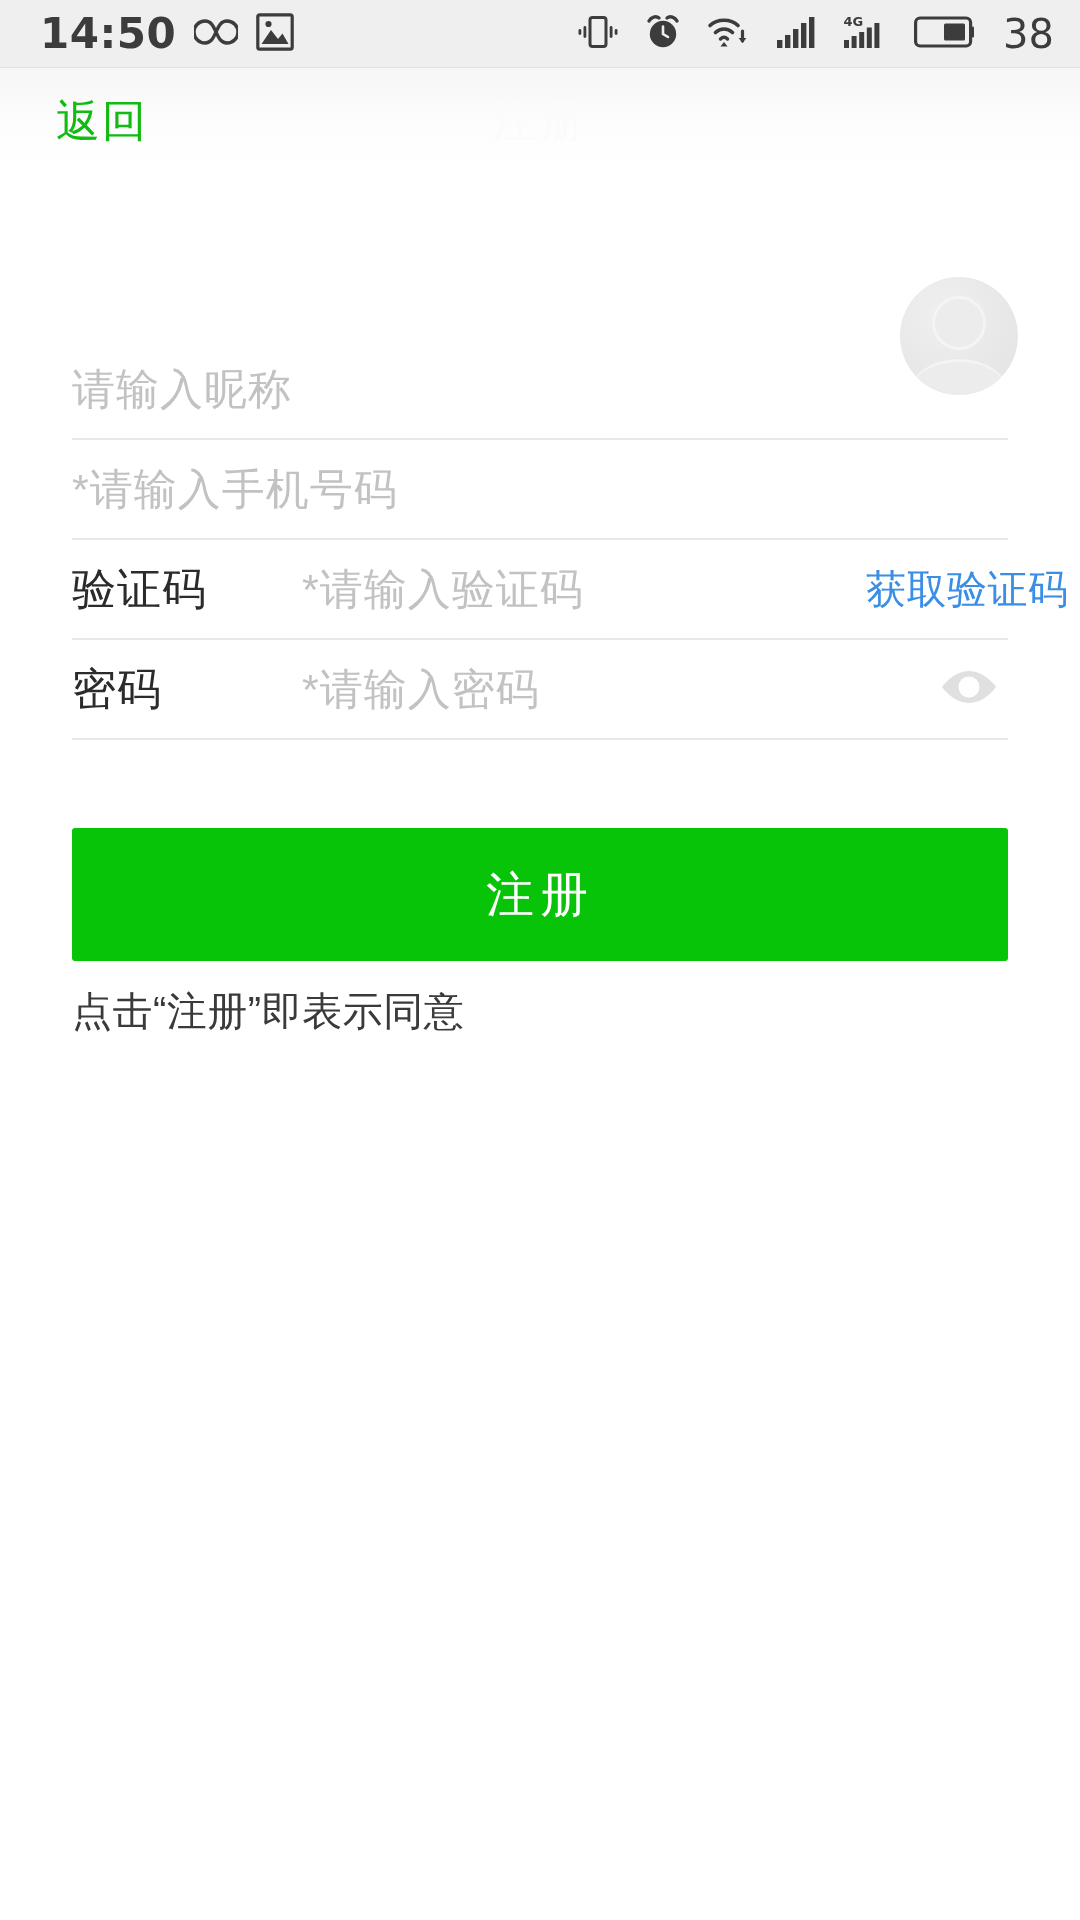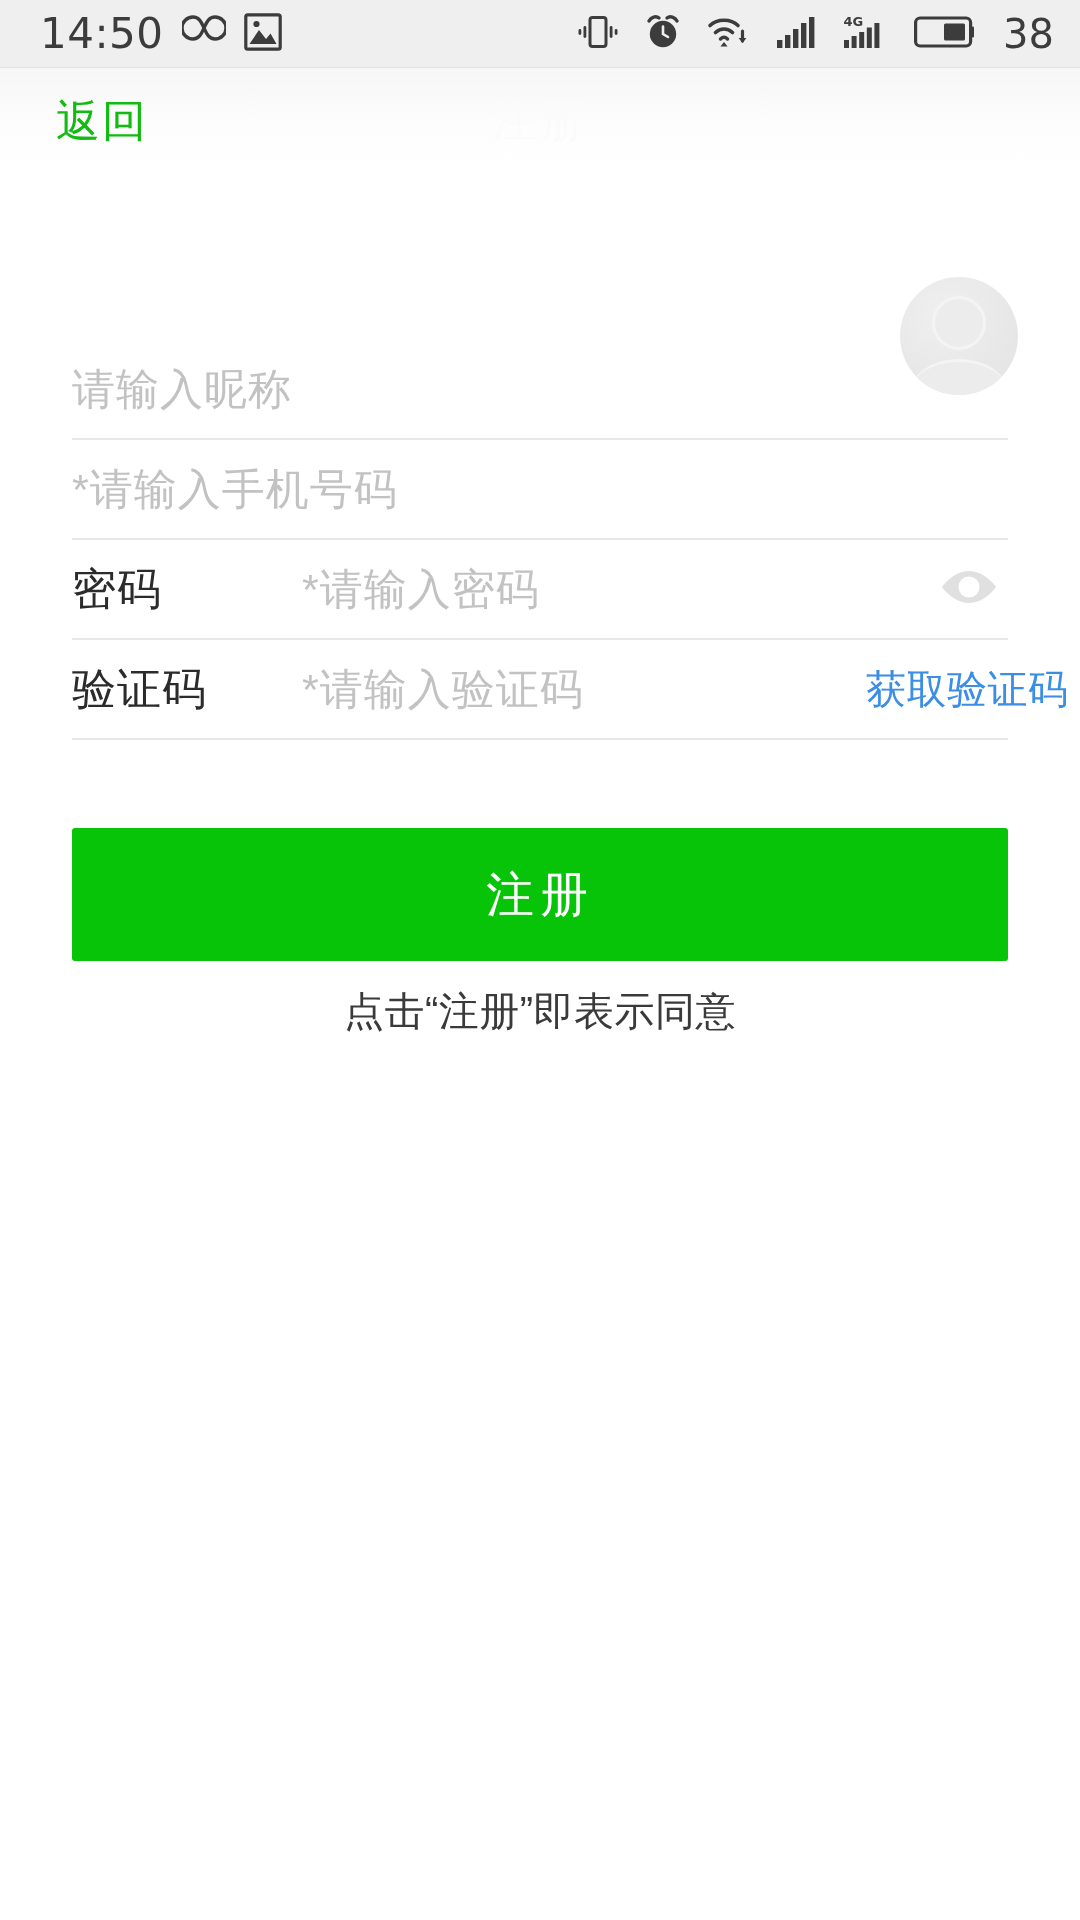--- a/index.html
+++ b/index.html
@@ -16,21 +16,21 @@
   .statusbar {
     position:relative;
     width:1080px;
     height:68px;
     background:#efefef;
     display:flex;
     align-items:center;
     padding:0 26px 0 40px;
     border-bottom:1px solid #e2e2e2;
   }
-  .sb-left { display:flex; gap:18px; }
+  .sb-left { display:flex; align-items:center; gap:18px;font-weight:bold; }
   .sb-clock {
     font-size:42px;
     color:#3c3c3c;
     letter-spacing:0.5px;
     font-family:"DejaVu Sans", sans-serif;
     line-height:1;
   }
   .sb-right {
     margin-left:auto;
     display:flex;
@@ -183,21 +183,21 @@
     font-family:inherit;
     letter-spacing:6px;
     cursor:pointer;
     display:flex;
     align-items:center;
     justify-content:center;
   }
 
   .agreement {
     margin-top:24px;
-    text-align:center;
+    text-align:left;
     line-height:1.34;
   }
   .agree-line1 {
     display:block;
     font-size:40px;
     color:#3a3a3a;
     letter-spacing:0.5px;
   }
   .agree-line2 {
     display:inline-block;
@@ -305,40 +305,40 @@
     <span class="av-head"></span>
     <span class="av-body"></span>
   </div>
 
   <div class="field">
     <input class="field-input" type="text" placeholder="请输入昵称" style="">
   </div>
 
   <div class="field">
     <input class="field-input" type="text" placeholder="*请输入手机号码" style="">
+  </div>
+
+  <div class="field">
+    <span class="field-label">验证码</span>
+    <input class="field-input" type="text" placeholder="*请输入验证码" style="">
+    <span class="code-link">获取验证码</span>
   </div>
 
   <div class="field">
     <span class="field-label">密码</span>
     <input class="field-input" type="text" placeholder="*请输入密码" style="">
     <span class="eye-btn">
       <span>
         <svg width="62" height="40" viewBox="0 0 62 40">
           <path d="M31 4 C47 4 58 20 58 20 C58 20 47 36 31 36 C15 36 4 20 4 20 C4 20 15 4 31 4 Z" fill="#e0e0e0"></path>
           <circle cx="31" cy="20" r="10.5" fill="#ffffff"></circle>
         </svg>
       </span>
     </span>
   </div>
-
-  <div class="field">
-    <span class="field-label">验证码</span>
-    <input class="field-input" type="text" placeholder="*请输入验证码" style="">
-    <span class="code-link">获取验证码</span>
-  </div>
 </div>
 
 <div class="submit-wrap">
   <button class="submit-btn">注册</button>
 
   <div class="agreement">
     <span class="agree-line1">点击“注册”即表示同意</span>
   </div>
 </div>
 

